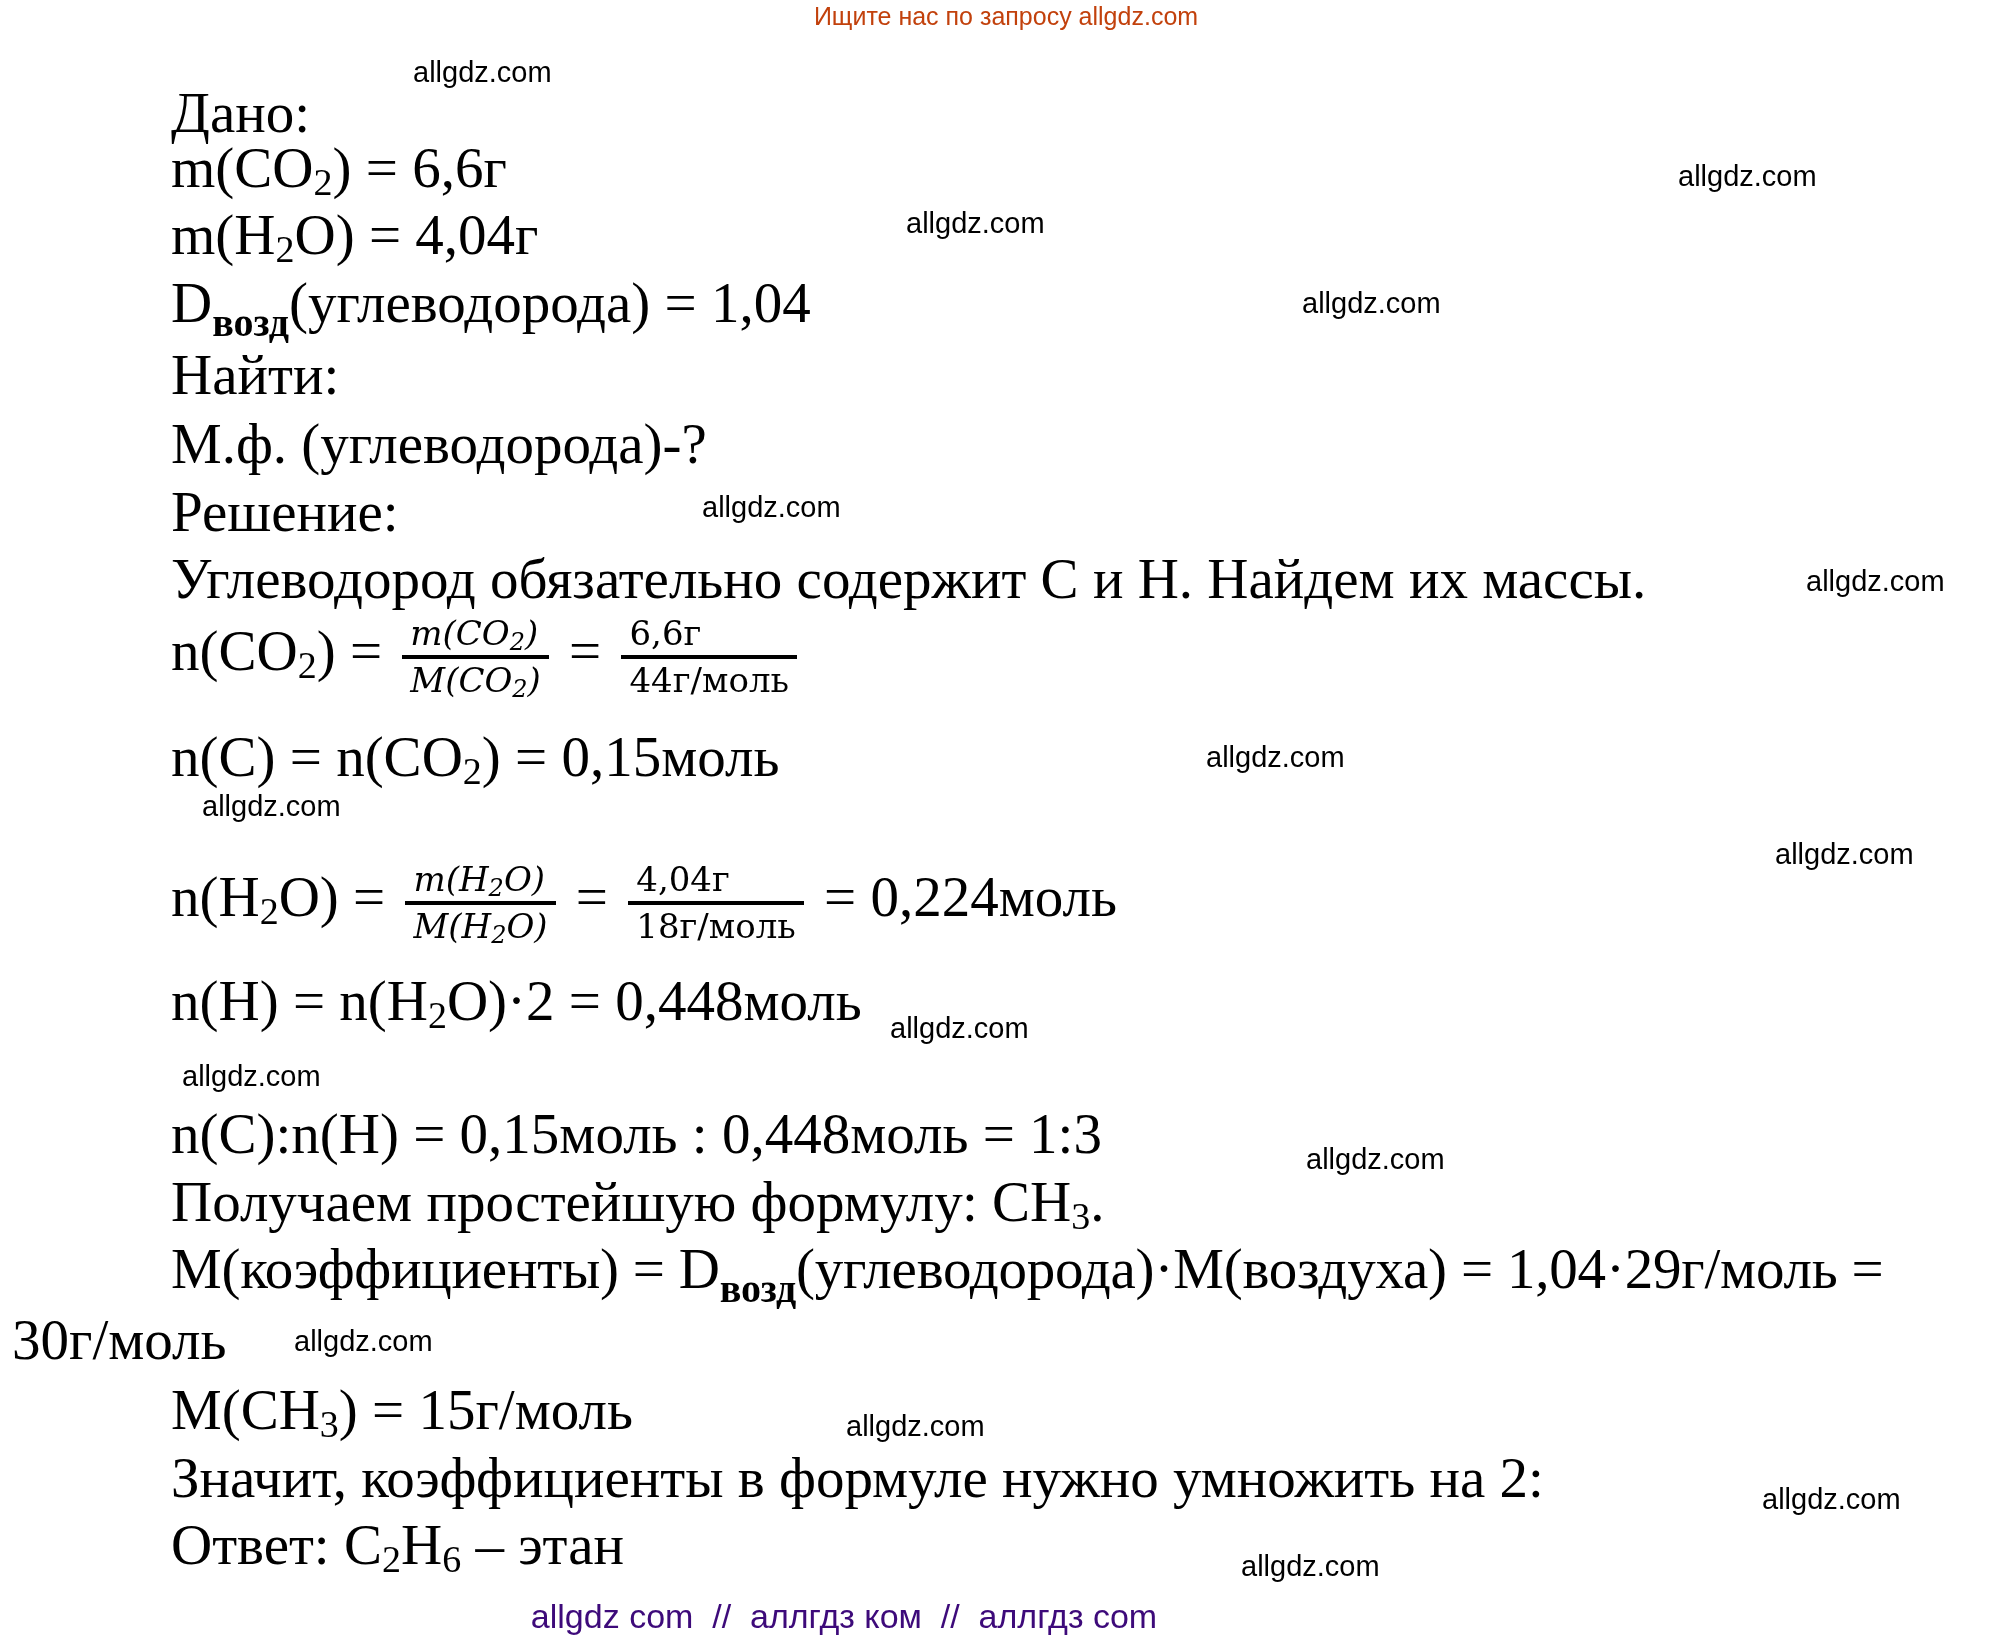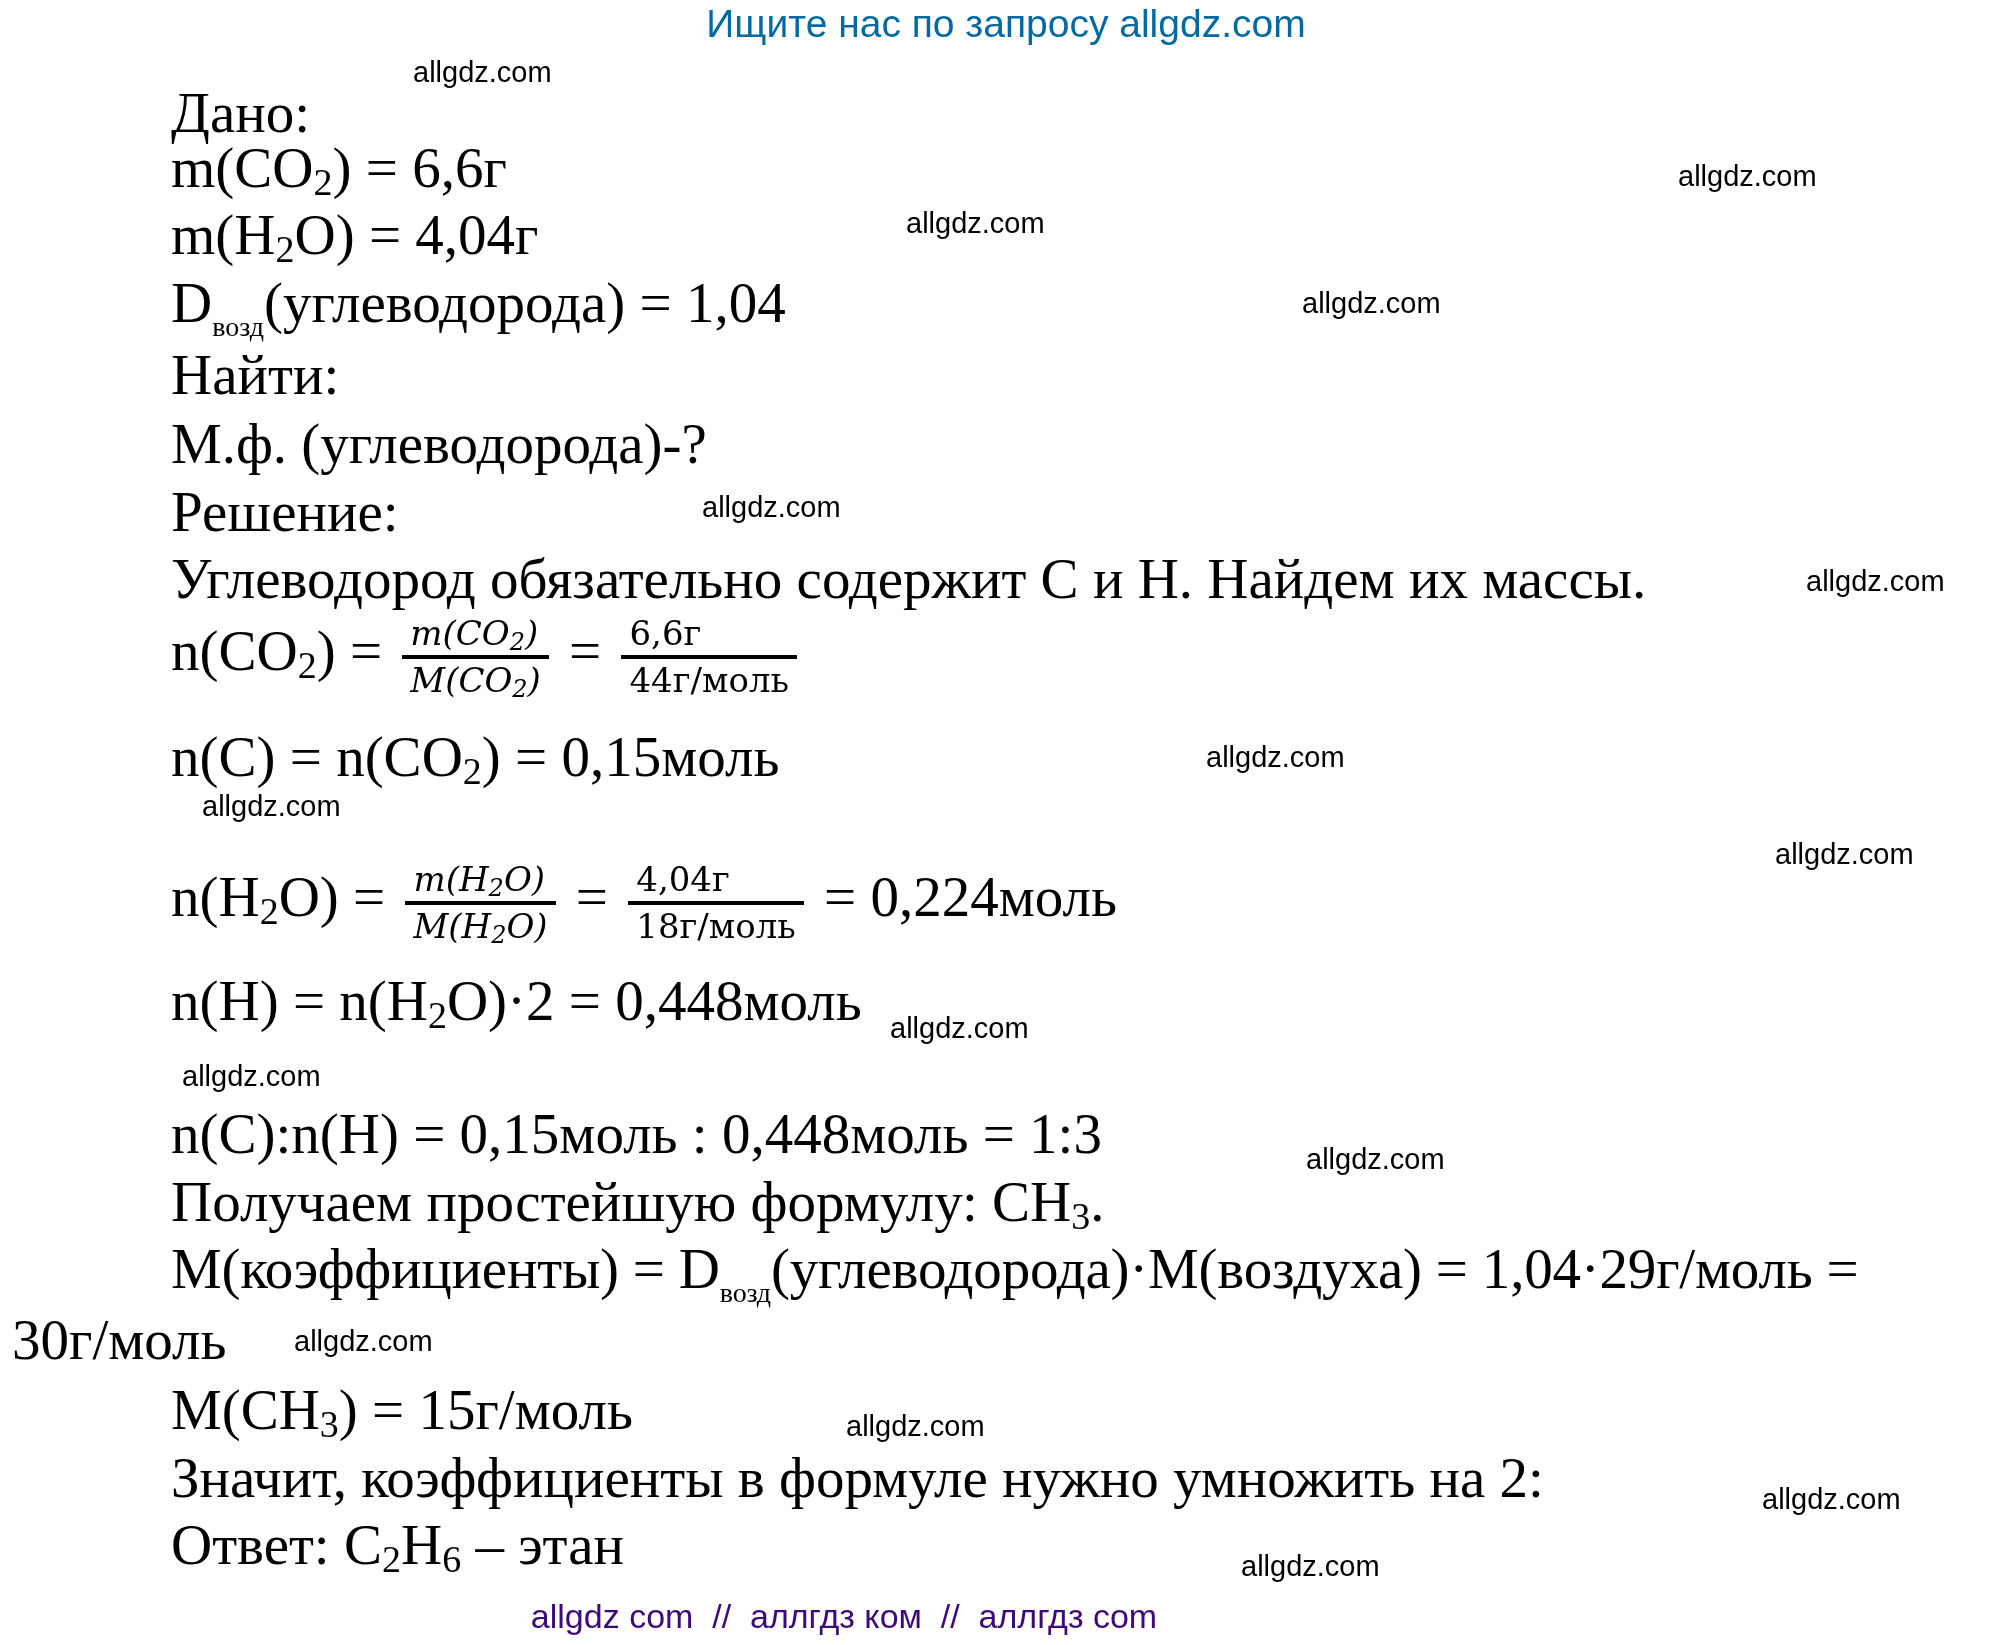--- a/index.html
+++ b/index.html
@@ -1,22 +1,22 @@
 <!DOCTYPE html>
 <html><head>
 <meta charset="utf-8">
 <style>
   html, body { margin:0; padding:0; background:#ffffff; }
   body { width:2012px; height:1645px; position:relative; overflow:hidden; }
   .hdr { position:absolute; top:2px; left:0; width:2012px; text-align:center;
-         font-family:"Liberation Sans", sans-serif; font-size:39px; color:#0369a1; }
+         font-family:"Liberation Sans", sans-serif; font-size:25px; color:#c2410c; }
   .ln { position:absolute; left:171px; font-family:"Liberation Serif", serif; font-size:57px;
         color:#000; white-space:nowrap; line-height:1; }
   .ln sub { font-size:38px; vertical-align:-8px; line-height:0; }
-  .ln .sm { font-size:28px; vertical-align:-14px; }
+  .ln .sm { font-size:40px; vertical-align:-14px;font-weight:bold; }
   .wm { position:absolute; font-family:"Liberation Sans", sans-serif; font-size:29px; color:#000; white-space:nowrap; }
   .frac { display:inline-flex; flex-direction:column; align-items:flex-start; vertical-align:middle;
           margin:0 6px; }
   .frac .num, .frac .den { font-family:"DejaVu Serif", serif; font-size:34px; padding:0 8px; line-height:1.25; }
   .frac .num.it, .frac .den.it { font-style:italic; }
   .frac .num sub, .frac .den sub { font-size:24px; vertical-align:-5px; }
   .frac .bar { width:100%; height:4px; background:#000; }
   .footer { position:absolute; top:1597px; left:0; width:1688px; text-align:center;
             font-family:"Liberation Sans", sans-serif; font-size:34px; color:#3d0a7a; white-space:pre; }
 </style>

